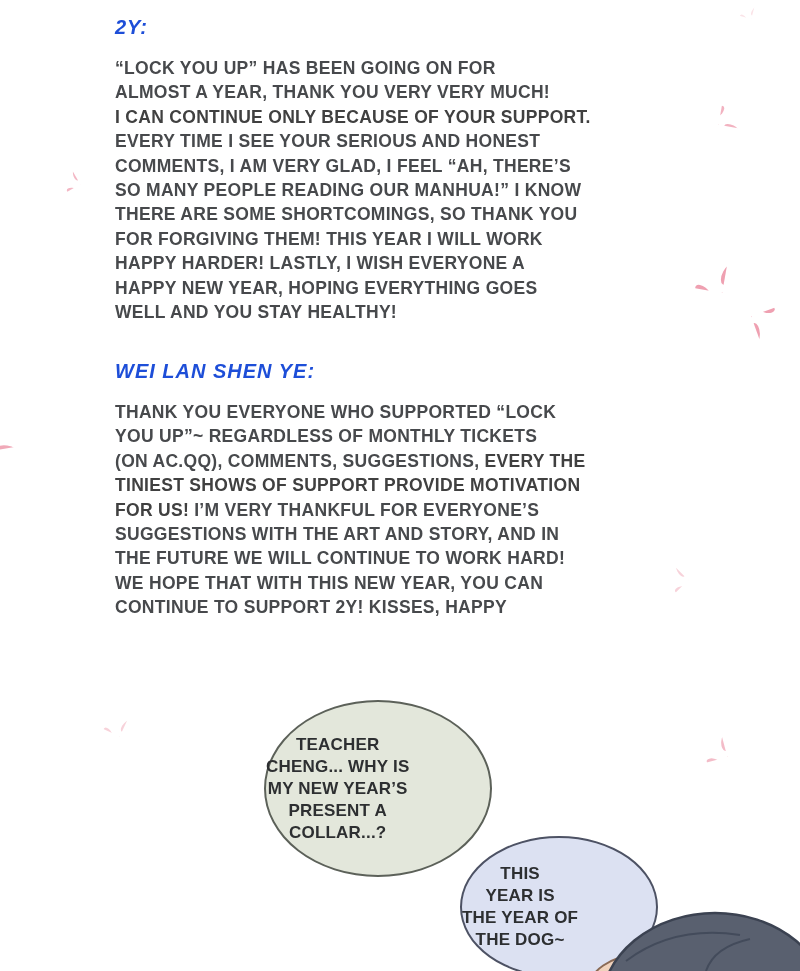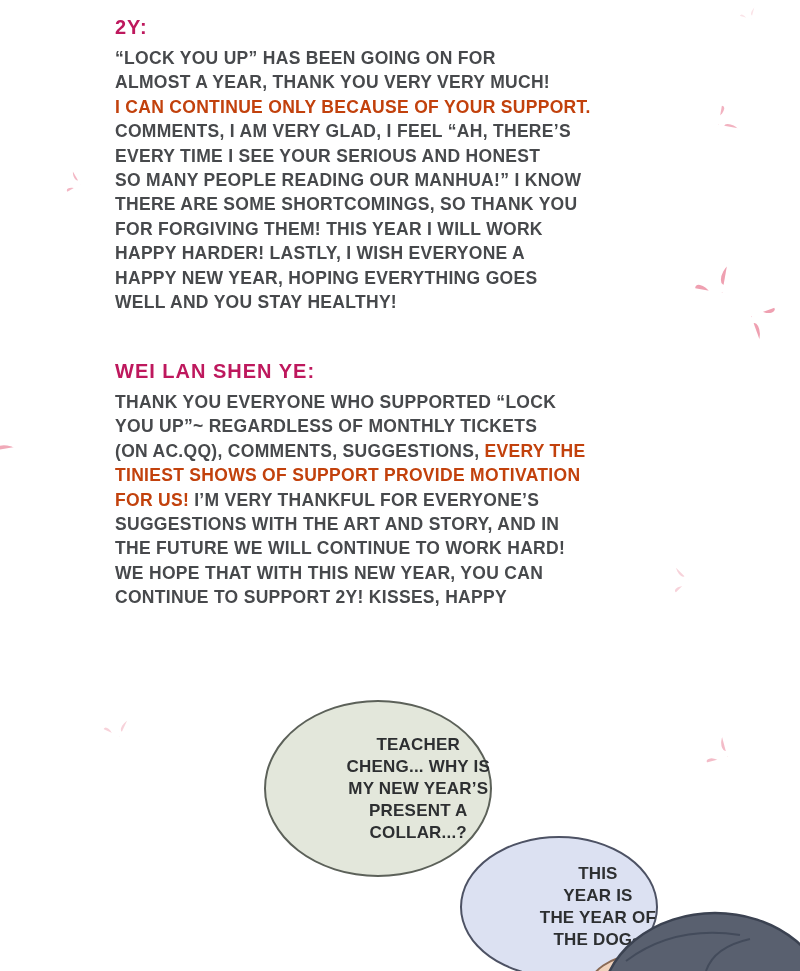--- a/index.html
+++ b/index.html
@@ -7,32 +7,32 @@
   .page {
     position:relative; width:800px; height:971px; margin:0 auto;
     background:#ffffff; overflow:hidden;
     font-family:"Liberation Sans", sans-serif; font-weight:bold;
   }
   
   .note { position:absolute; left:115px; }
   .note-1 { top:14px; }
   .note-2 { top:358px; }
   .note-author {
-    font-size:20px; line-height:26px; color:#be185d; letter-spacing:1px;
+    font-size:20px; line-height:26px; color:#1d4ed8; letter-spacing:1px;font-style:italic;
   }
-  .note-body { margin-top:6px; }
+  .note-body { margin-top:16px; }
   .tline {
     font-size:17.5px; line-height:24.4px; color:#47494c;
     letter-spacing:0.3px; white-space:nowrap;
   }
-  .tline .accent { color:#c2410c; }
+  .tline .accent { color:#404040; }
   
   .bubble {
     position:absolute; border-radius:50%;
-    display:flex; align-items:center; justify-content:flex-end;
+    display:flex; align-items:center; justify-content:flex-start;
     text-align:center;
   }
   .bubble .tline { font-size:17px; line-height:22px; color:#2d2f31; letter-spacing:0.2px; }
   .bubble-green {
     left:264px; top:700px; width:228px; height:177px;
     background:#e3e7db; border:2px solid #5c6159;
   }
   .bubble-blue {
     left:460px; top:836px; width:198px; height:142px;
     background:#dce1f2; border:2px solid #4d5264;
@@ -110,22 +110,22 @@
         <use href="#petal-cluster"></use>
       </svg>
     </span>
 
   <section class="note note-1">
     <h2 class="note-author">2Y:</h2>
     <div class="note-body">
         <div class="tline"><span>“LOCK YOU UP” HAS BEEN GOING ON FOR</span></div>
         <div class="tline"><span>ALMOST A YEAR, THANK YOU VERY VERY MUCH!</span></div>
         <div class="tline"><span class="accent">I CAN CONTINUE ONLY BECAUSE OF YOUR SUPPORT.</span></div>
+        <div class="tline"><span>EVERY TIME I SEE YOUR SERIOUS AND HONEST</span></div>
         <div class="tline"><span>COMMENTS, I AM VERY GLAD, I FEEL “AH, THERE’S</span></div>
-        <div class="tline"><span>EVERY TIME I SEE YOUR SERIOUS AND HONEST</span></div>
         <div class="tline"><span>SO MANY PEOPLE READING OUR MANHUA!” I KNOW</span></div>
         <div class="tline"><span>THERE ARE SOME SHORTCOMINGS, SO THANK YOU</span></div>
         <div class="tline"><span>FOR FORGIVING THEM! THIS YEAR I WILL WORK</span></div>
         <div class="tline"><span>HAPPY HARDER! LASTLY, I WISH EVERYONE A</span></div>
         <div class="tline"><span>HAPPY NEW YEAR, HOPING EVERYTHING GOES</span></div>
         <div class="tline"><span>WELL AND YOU STAY HEALTHY!</span></div>
       </div>
   </section>
 
   <section class="note note-2">

